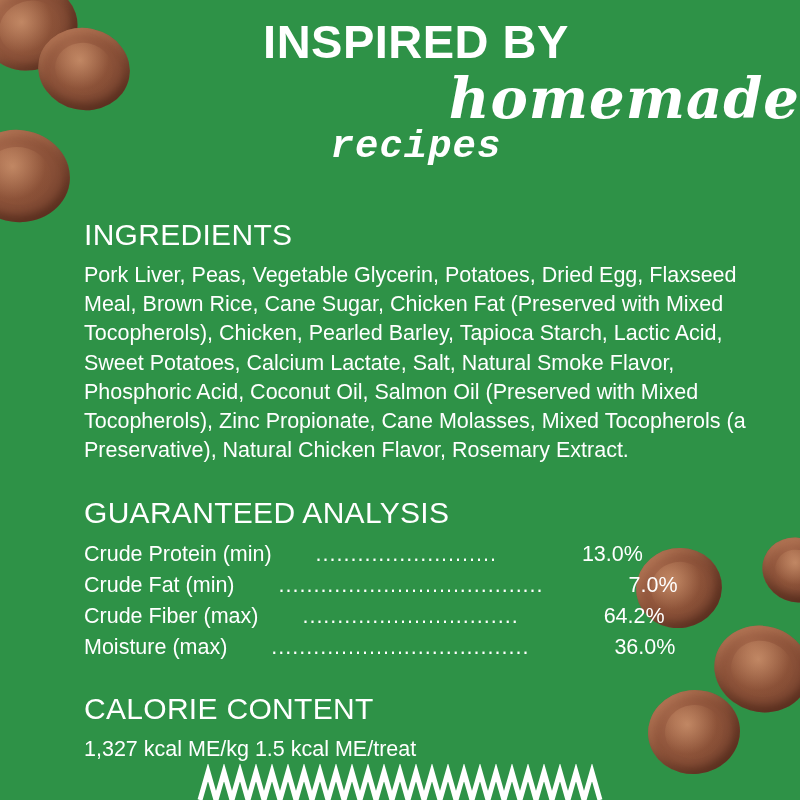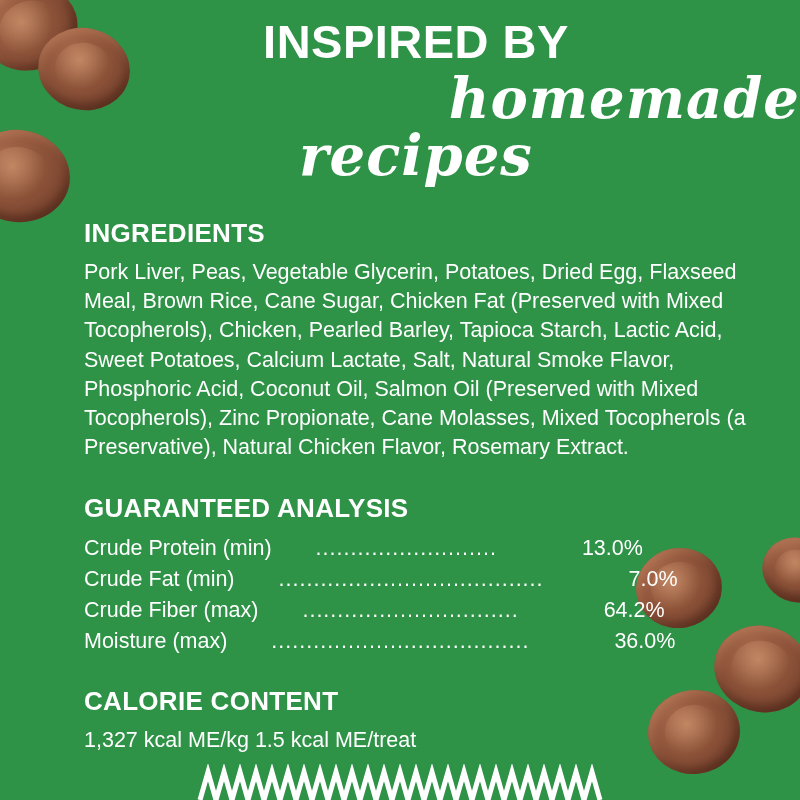--- a/index.html
+++ b/index.html
@@ -66,33 +66,33 @@
   }
   .headline .script {
     font-family: "DejaVu Serif", serif;
     font-style: italic;
     font-weight: bold;
     display: block;
     line-height: 0.98;
     letter-spacing: 1px;
   }
   .headline .script1 { font-size: 56px; text-align: right; }
-  .headline .script2 { font-size: 56px; margin-top: 2px; }
+  .headline .script2 { font-size: 39px; margin-top: 2px; font-family: Liberation Mono, monospace; }
 
   
   .content {
     position: absolute;
     left: 84px;
     top: 218px;
     width: 672px;
     z-index: 3;
   }
   .sec-title {
-    font-weight: bold;
-    font-size: 26px;
+    font-weight: normal;
+    font-size: 30px;
     letter-spacing: 0.3px;
     margin: 0 0 9px 0;
   }
   .ingredients-body {
     font-size: 21.5px;
     line-height: 1.36;
     margin: 0;
   }
   .block-gap { height: 30px; }
 

